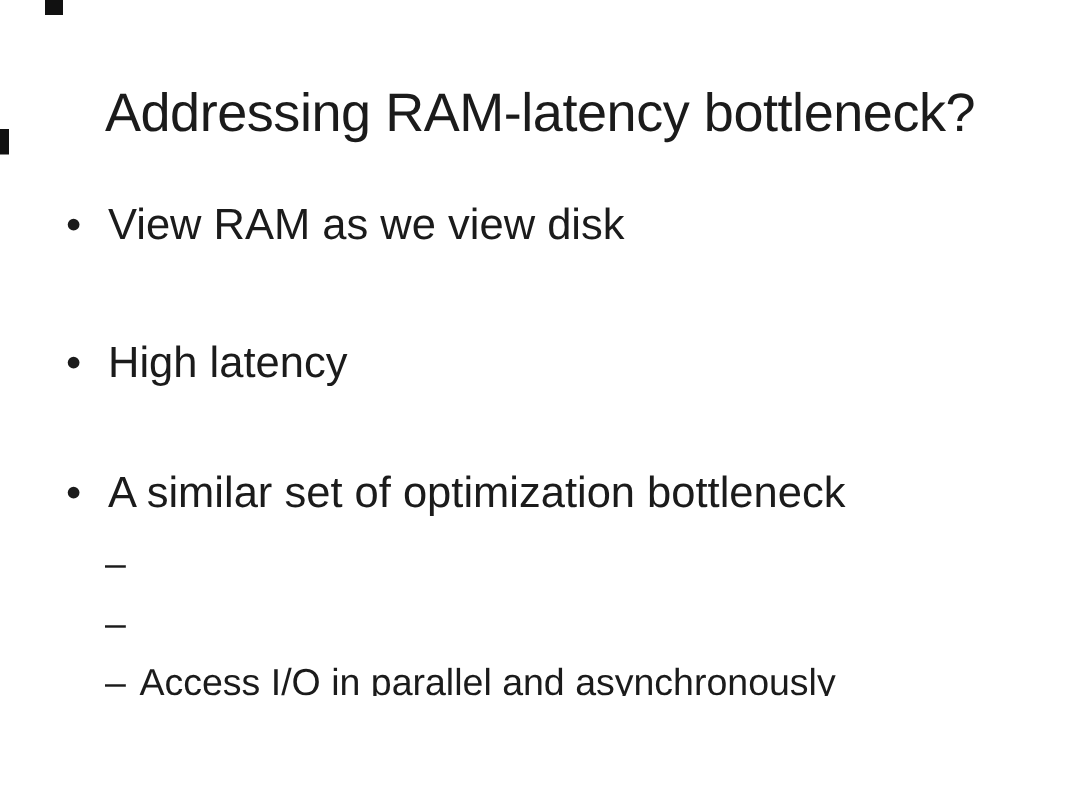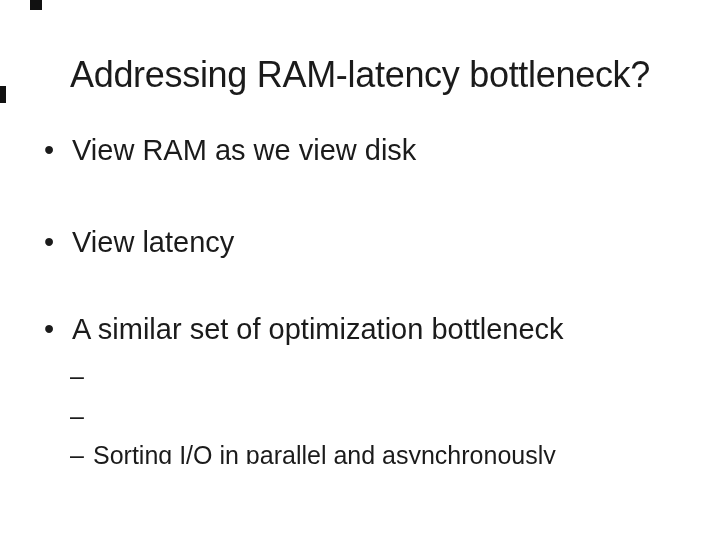--- a/index.html
+++ b/index.html
@@ -86,34 +86,34 @@
 
   <div class="slide-title">Addressing RAM-latency bottleneck?</div>
 
   <div class="bullet-line" id="bullet-1">
     <span class="marker">•</span>
     <span>View RAM as we view disk</span>
   </div>
 
   <div class="bullet-line" id="bullet-2">
     <span class="marker">•</span>
-    <span>View latency</span>
+    <span>High latency</span>
   </div>
 
   <div class="bullet-line" id="bullet-3">
     <span class="marker">•</span>
     <span>A similar set of optimization bottleneck</span>
   </div>
 
   <div class="sub-line" id="sub-1">
     <span class="marker">–</span>
   </div>
 
   <div class="sub-line" id="sub-2">
     <span class="marker">–</span>
   </div>
 
   <div class="sub-line" id="sub-3">
     <span class="marker">–</span>
-    <span>Sorting I/O in parallel and asynchronously</span>
+    <span>Access I/O in parallel and asynchronously</span>
   </div>
 
 </div>
 
 </body></html>

